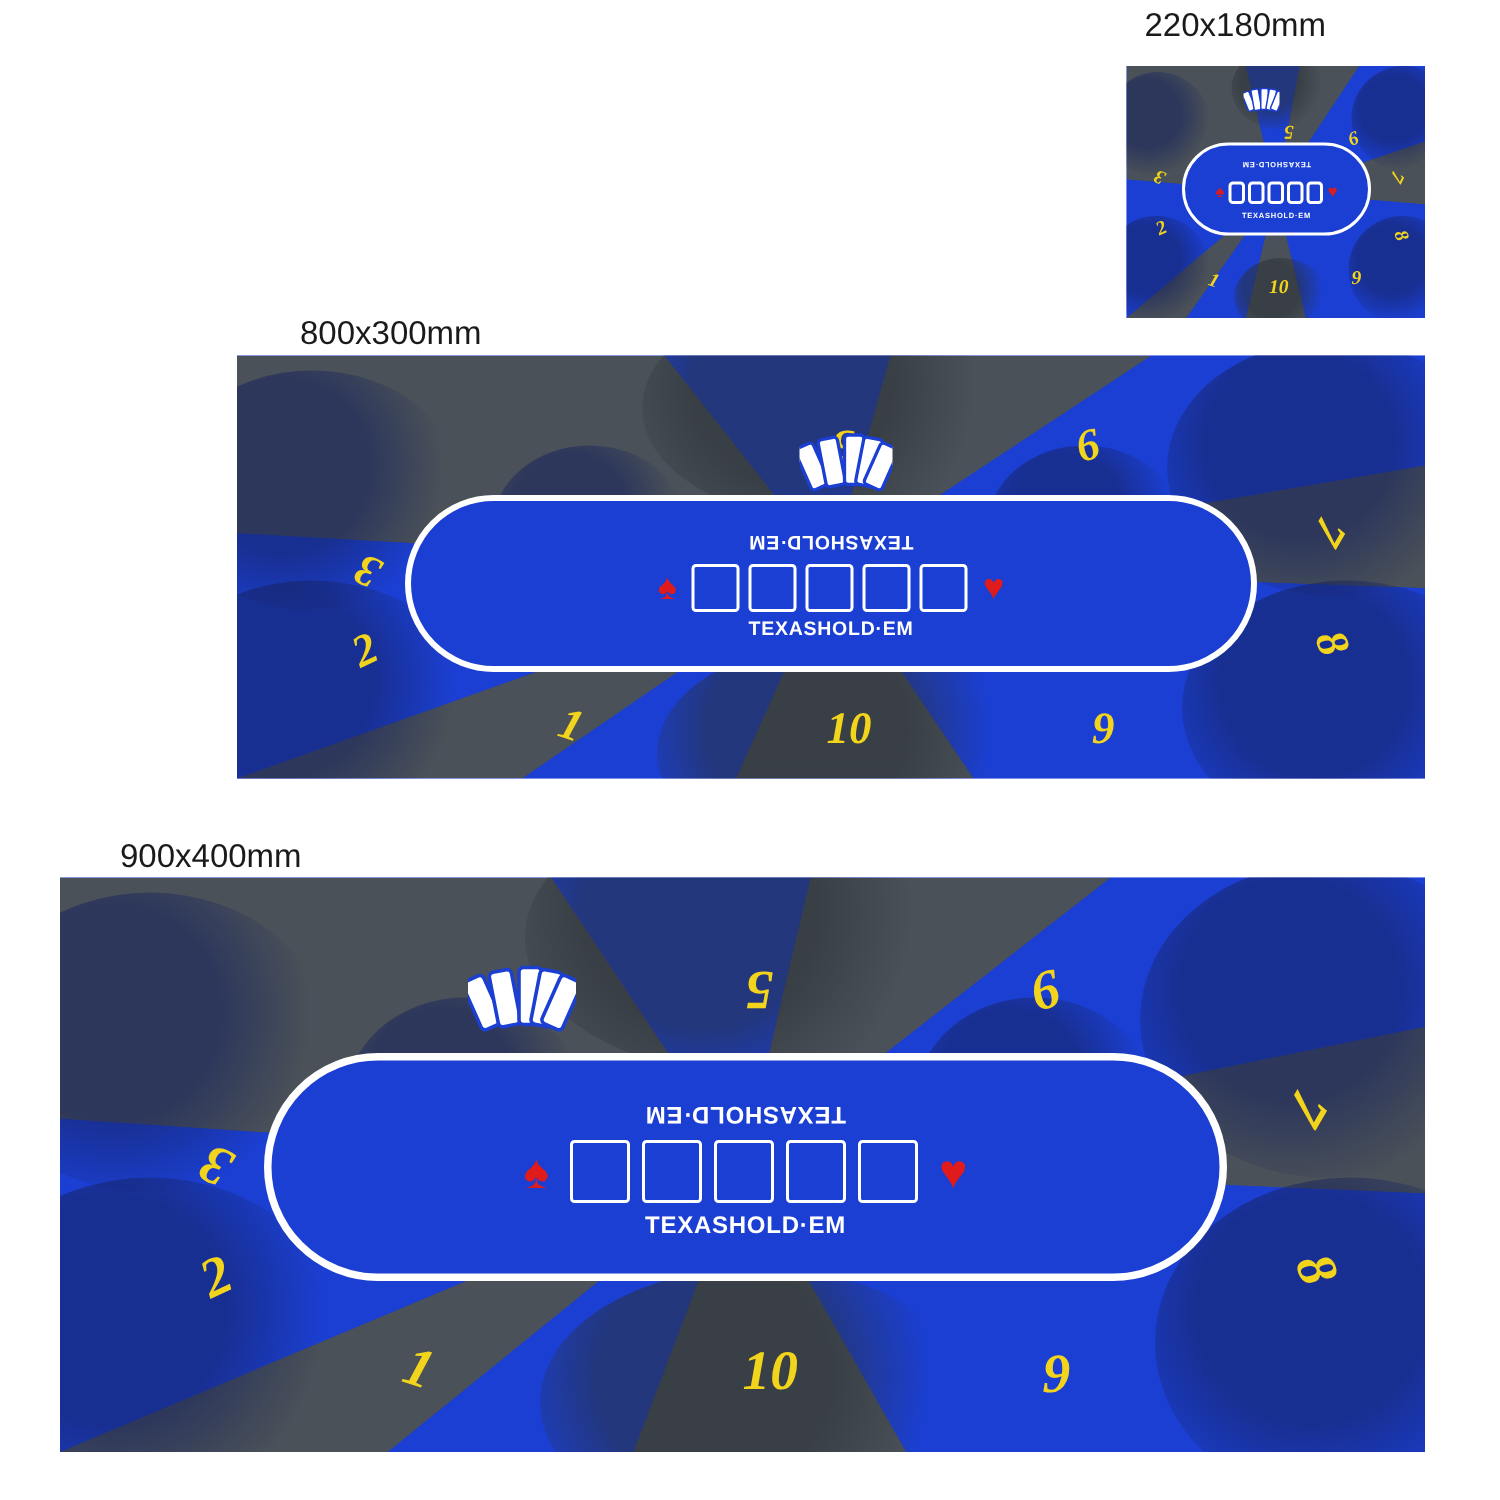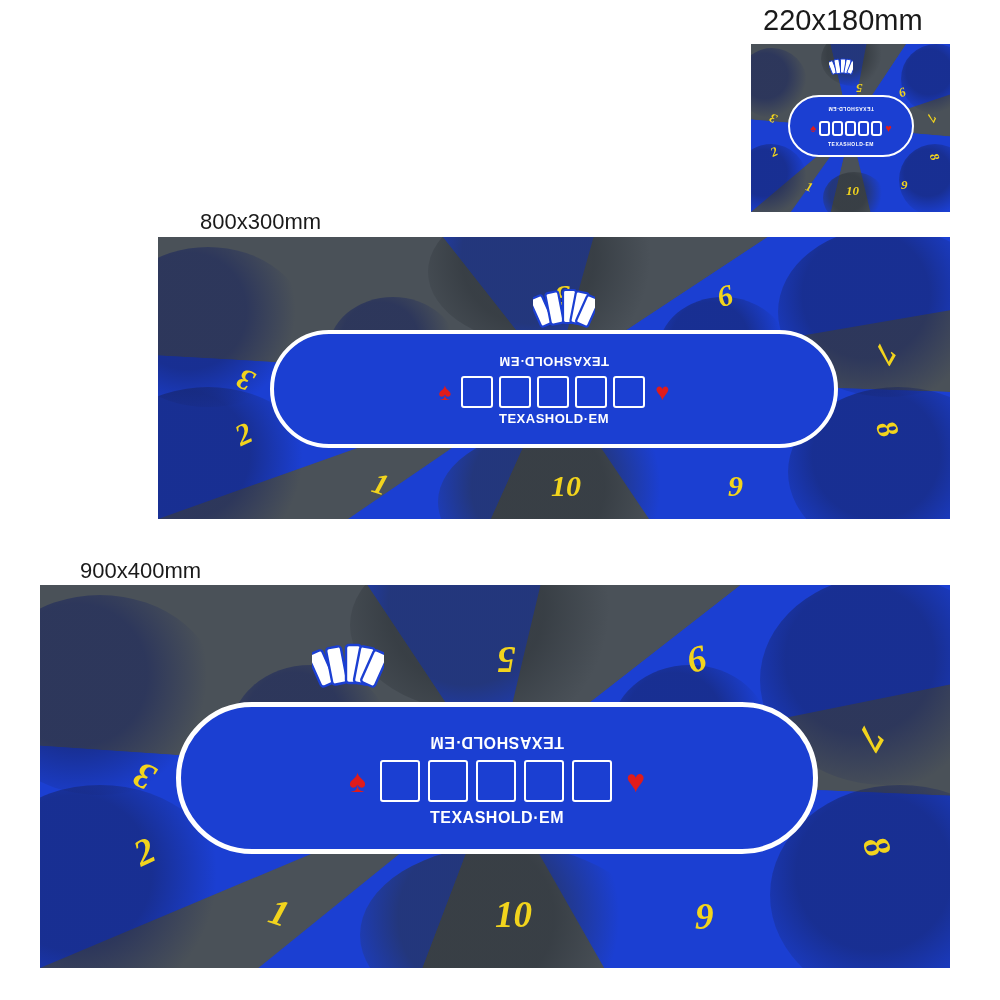--- a/index.html
+++ b/index.html
@@ -6,21 +6,21 @@
   body{width:1000px;height:1000px;font-family:"Liberation Sans",sans-serif;position:relative;overflow:hidden;}
 
   .label{
     position:absolute;
     color:#1a1a1a;
     font-size:21px;
     font-family:"Liberation Sans",sans-serif;
     letter-spacing:0px;
     white-space:nowrap;
   }
-  #label-small{left:763px;top:4px;font-size:29px;}
+  #label-small{left:763px;top:4px;font-size:22px;}
   #label-med{left:200px;top:209px;font-size:22px;}
   #label-large{left:80px;top:558px;font-size:22px;}
 
   
   .mat{position:absolute;overflow:hidden;background:#1c3fd0;}
   .mat .wedges{position:absolute;inset:0;}
   .mat .wedge{position:absolute;}
 
   .grey{background:#4a5158;}
   .blue{background:#1b3fd2;}

